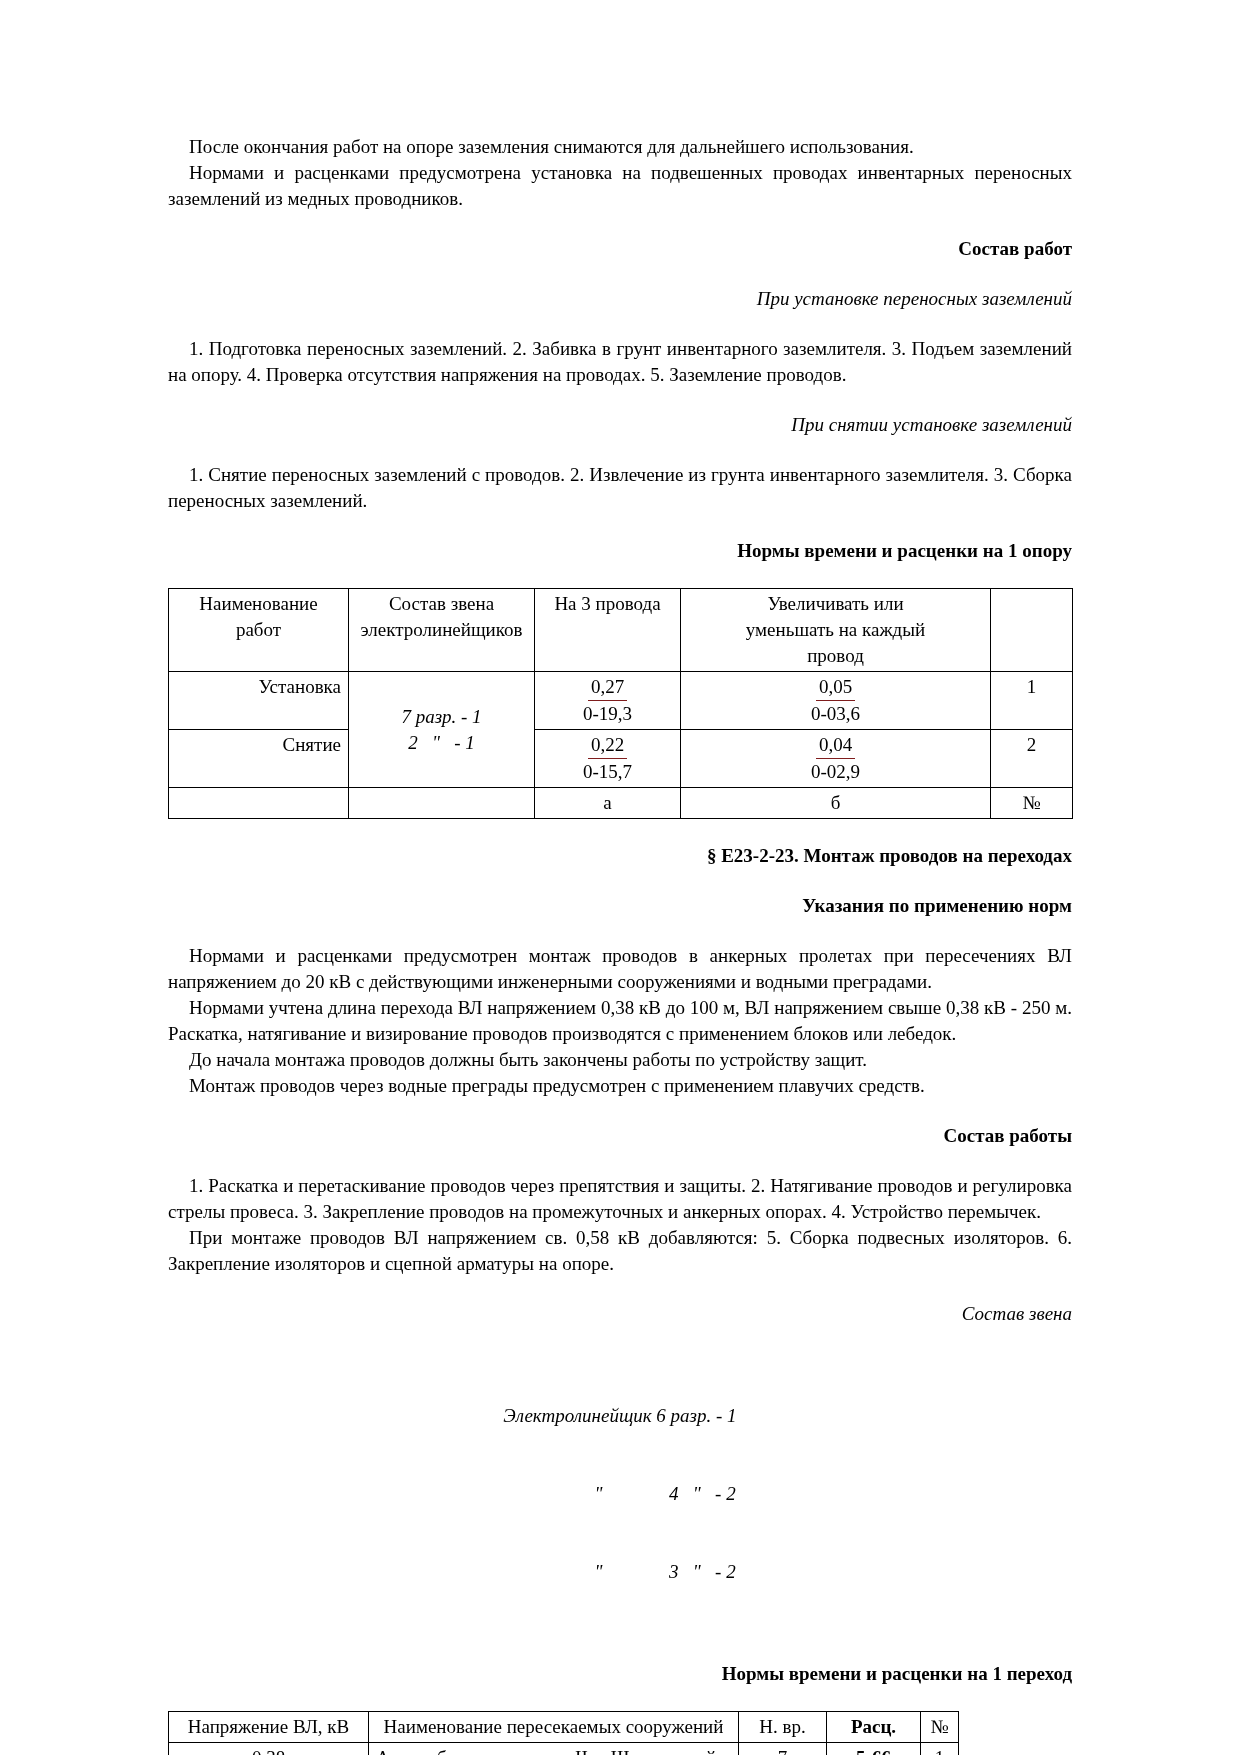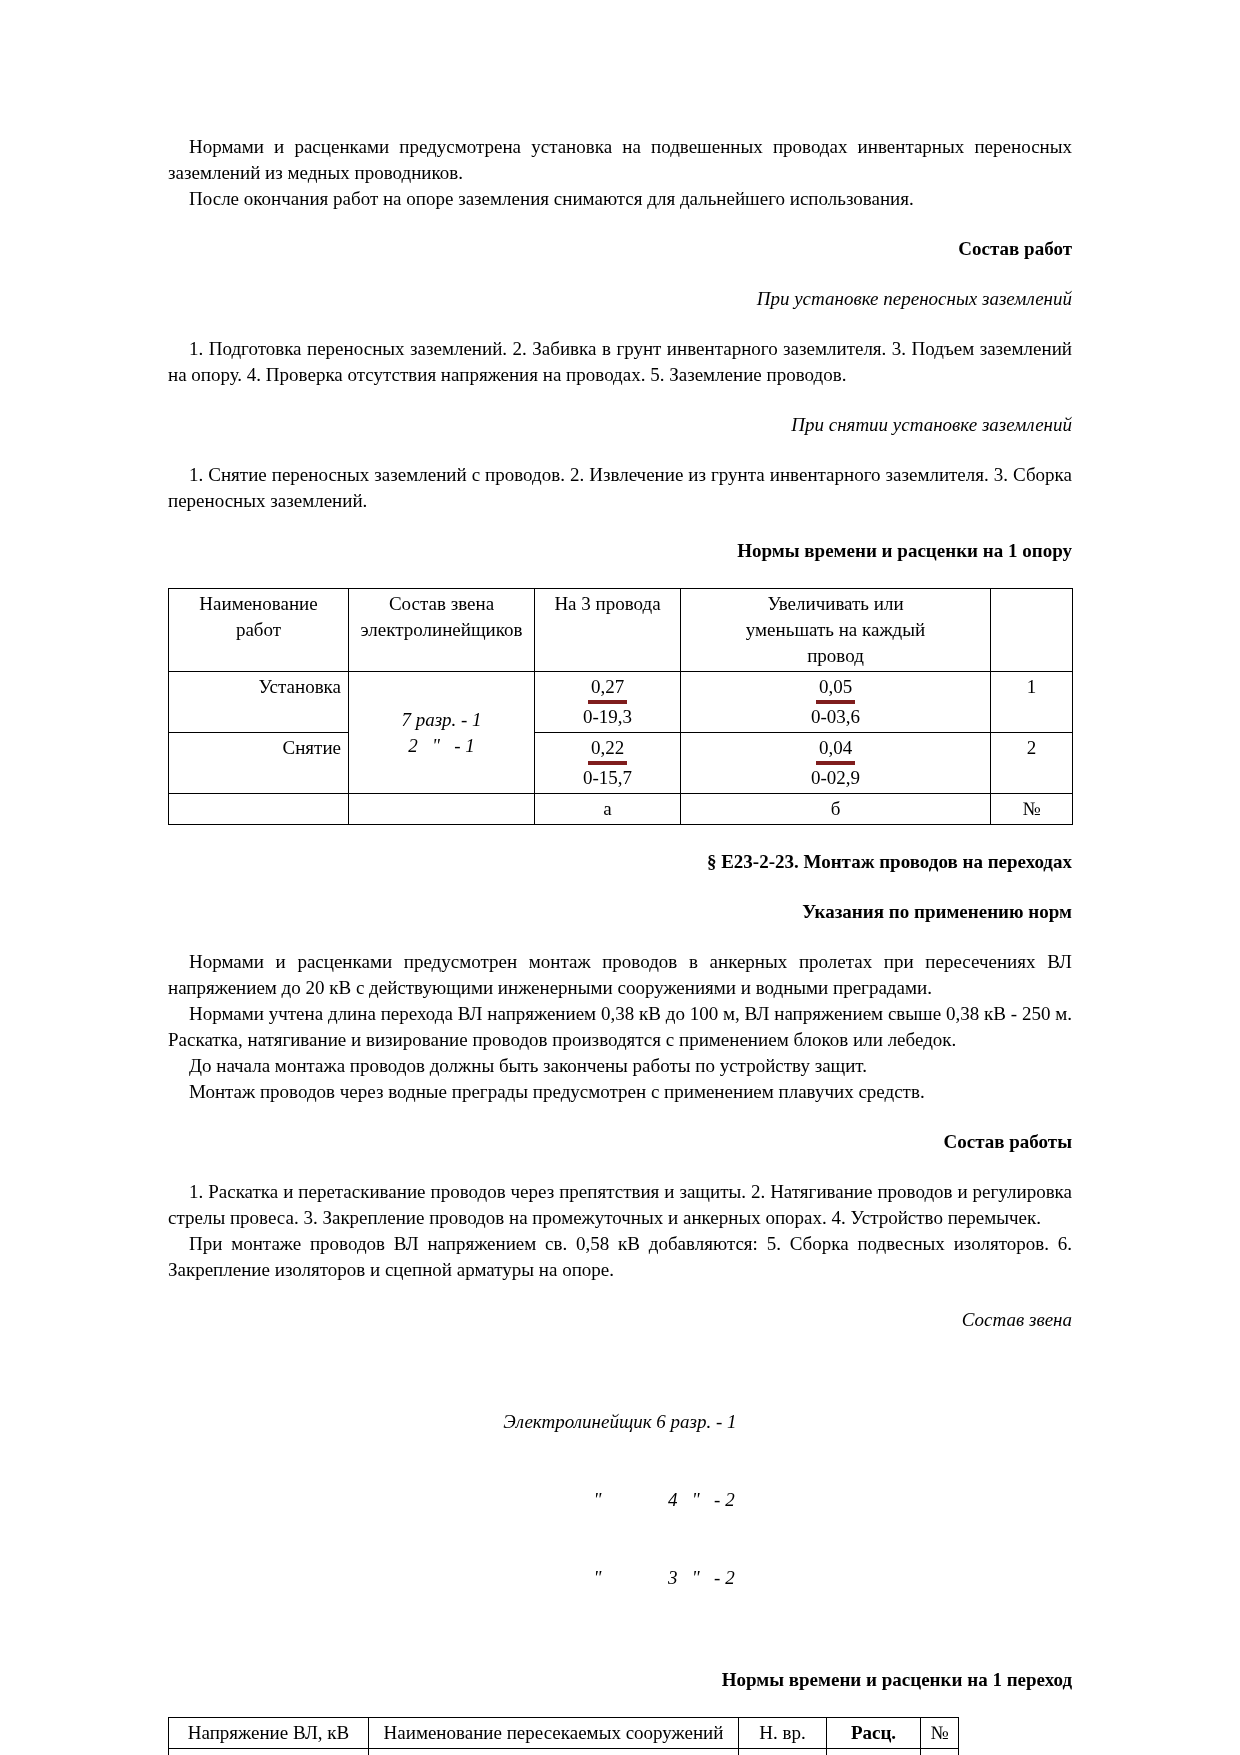--- a/index.html
+++ b/index.html
@@ -13,42 +13,42 @@
     font-family: "Liberation Serif", serif;
     font-size: 19px;
     line-height: 26px;
   }
   .page { padding: 134px 168px 0 168px; }
   p { margin: 0; }
   .jp { text-align: justify; text-indent: 21px; }
   .hb { font-weight: bold; text-align: right; margin: 24px 0; }
   .hi { font-style: italic; text-align: right; margin: 24px 0; }
   .crew-block { text-align: center; font-style: italic; margin: 0; }
-  .crew-inner { display: inline-block; text-align: left; white-space: pre; font-style: italic; }
+  .crew-inner { display: inline-block; text-align: center; white-space: pre; font-style: italic; }
   table { border-collapse: collapse; margin: 16px 0 0 0; table-layout: fixed; }
   .t1 { width: 904px; }
   .t2 { width: 790px; }
   td { border: 1px solid #000; padding: 2px 7px; vertical-align: top; }
   .center { text-align: center; }
   .left { text-align: right; }
   .pre-line { white-space: pre-line; text-align: center; }
   .crew-cell { text-align: center; vertical-align: middle; font-style: italic; }
   .crew-cell .pre { white-space: pre; }
-  .frac-num { display: inline-block; border-bottom: 4px solid #7f1d1d; padding: 0 3px; }
+  .frac-num { display: inline-block; border-bottom: 1px solid #7f1d1d; padding: 0 3px; }
   .frac-den { font-weight: normal; }
   .bold { font-weight: bold; }
   .jcell { text-align: justify; }
 </style>
 </head>
 <body>
 
 <div class="page">
 
+  <p class="jp">После окончания работ на опоре заземления снимаются для дальнейшего использования.</p>
   <p class="jp">Нормами и расценками предусмотрена установка на подвешенных проводах инвентарных переносных заземлений из медных проводников.</p>
-  <p class="jp">После окончания работ на опоре заземления снимаются для дальнейшего использования.</p>
 
   <p class="hb">Состав работ</p>
   <p class="hi">При установке переносных заземлений</p>
   <p class="jp">1. Подготовка переносных заземлений. 2. Забивка в грунт инвентарного заземлителя. 3. Подъем заземлений на опору. 4. Проверка отсутствия напряжения на проводах. 5. Заземление проводов.</p>
   <p class="hi">При снятии установке заземлений</p>
   <p class="jp">1. Снятие переносных заземлений с проводов. 2. Извлечение из грунта инвентарного заземлителя. 3. Сборка переносных заземлений.</p>
 
   <p class="hb">Нормы времени и расценки на 1 опору</p>
 
   <table class="t1">

